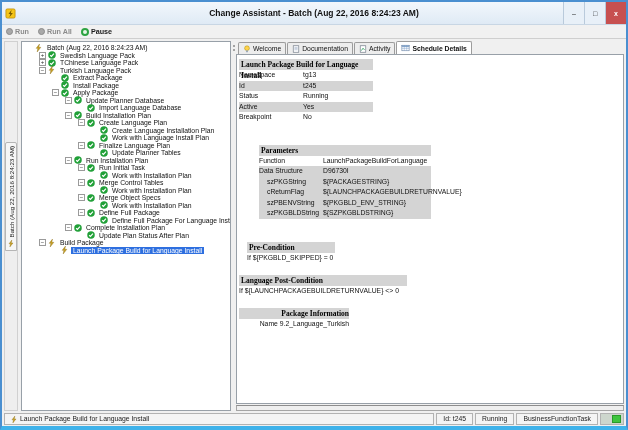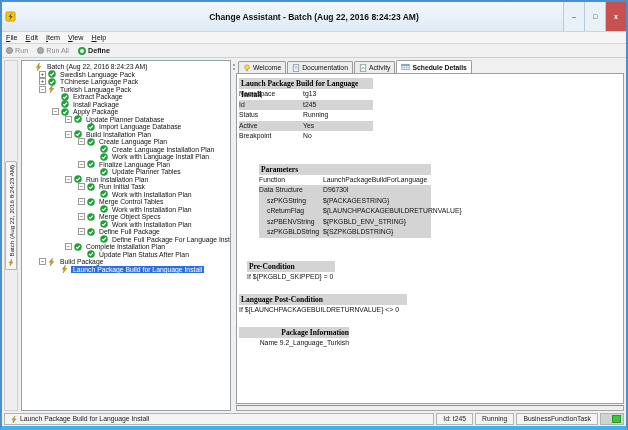--- a/index.html
+++ b/index.html
@@ -3,37 +3,37 @@
 <meta charset="utf-8">
 <style>
   * { margin:0; padding:0; box-sizing:border-box; }
   html,body { width:628px; height:430px; background:#9db6c8; font-family:"Liberation Sans",sans-serif; }
   .window {
     width:628px; height:430px; display:flex; flex-direction:column;
     border:2px solid #4a8fd0; border-bottom:4px solid #3fb2ea;
     background:#f0f0f0; overflow:hidden;
   }
   
-  .titlebar { height:30px; background:linear-gradient(#f2f7fc,#dfeaf5); display:flex; align-items:center; position:relative; border-bottom:1px solid #c8d6e4; flex:0 0 auto; }
+  .titlebar { height:23px; background:linear-gradient(#f2f7fc,#dfeaf5); display:flex; align-items:center; position:relative; border-bottom:1px solid #c8d6e4; flex:0 0 auto; }
   .appicon { width:11px; height:11px; margin:0 0 0 3px; display:inline-flex; }
   .title { position:absolute; left:0; right:0; text-align:center; font-size:8.5px; color:#111; font-weight:600; pointer-events:none; }
   .winbtns { margin-left:auto; display:flex; height:100%; align-items:stretch; z-index:2; }
   .wbtn { width:21px; display:flex; align-items:center; justify-content:center; font-size:7px; color:#222; border-left:1px solid #b9cadb; background:#e8f0f8; }
   .wbtn.close { background:#c75050; color:#fff; font-weight:bold; }
   
   .menubar { height:12px; background:#f5f5f5; border-bottom:1px solid #d6d6d6; display:flex; align-items:center; padding-left:4px; flex:0 0 auto; }
   .menu-item { font-size:7.2px; color:#111; margin-right:8px; }
   .menu-item u { text-decoration:underline; }
   
   .toolbar { height:14px; background:#f1f1f1; border-bottom:1px solid #cfcfcf; display:flex; align-items:center; padding-left:4px; flex:0 0 auto; }
   .tbtn { display:flex; align-items:center; margin-right:9px; font-size:7.2px; }
   .tbtn .cir { width:7px; height:7px; border-radius:50%; margin-right:2px; }
   .cir.gray { background:#a9a9a9; border:1px solid #8a8a8a; }
   .cir.green { background:#e8f6e8; border:2px solid #2da342; width:8px; height:8px; }
-  .tbtn.disabled { color:#8b8b8b; }
+  .tbtn.disabled { color:#8b8b8b;font-weight:bold; }
   .tbtn.enabled { color:#1a1a1a; font-weight:600; }
   
   .main { flex:1 1 auto; display:flex; padding:2px 2px 1px 2px; overflow:hidden; background:#f0f0f0; }
   
   .dockstrip { width:14px; flex:0 0 auto; background:#eeeeee; border:1px solid #d0d0d0; display:flex; flex-direction:column; align-items:center; }
   .docktab { margin-top:100px; width:12px; background:#f6f6f6; border:1px solid #b5b5b5; border-radius:2px 2px 0 0; display:flex; flex-direction:column; align-items:center; padding:3px 0; }
   .vtext { writing-mode:vertical-rl; transform:rotate(180deg); font-size:6.2px; color:#222; white-space:nowrap; }
   .dicon { margin-top:2px; display:inline-flex; }
   
   .treepanel { width:210px; flex:0 0 auto; margin-left:3px; background:#fff; border:1px solid #98a0a8; overflow:hidden; padding:2px 0 0 1px; }
@@ -92,40 +92,33 @@
         </svg>
     </span>
     <span class="title">Change Assistant - Batch (Aug 22, 2016 8:24:23 AM)</span>
     <span class="winbtns">
       <span class="wbtn">–</span>
       <span class="wbtn">□</span>
       <span class="wbtn close">x</span>
     </span>
   </div>
 
-  <div class="menubar">
-      <span class="menu-item"><u>F</u>ile</span>
-      <span class="menu-item"><u>E</u>dit</span>
-      <span class="menu-item"><u>I</u>tem</span>
-      <span class="menu-item"><u>V</u>iew</span>
-      <span class="menu-item"><u>H</u>elp</span>
-    </div>
 
   <div class="toolbar">
     <span class="tbtn disabled">
         <span class="cir gray"></span>
         <span>Run</span>
       </span>
     <span class="tbtn disabled">
         <span class="cir gray"></span>
         <span>Run All</span>
       </span>
     <span class="tbtn enabled">
         <span class="cir green"></span>
-        <span>Define</span>
+        <span>Pause</span>
       </span>
   </div>
 
   <div class="main">
 
     <div class="dockstrip">
       <div class="docktab">
         <span class="vtext">Batch (Aug 22, 2016 8:24:23 AM)</span>
         <span class="dicon">
           <svg width="6" height="7" viewBox="0 0 10 12">

